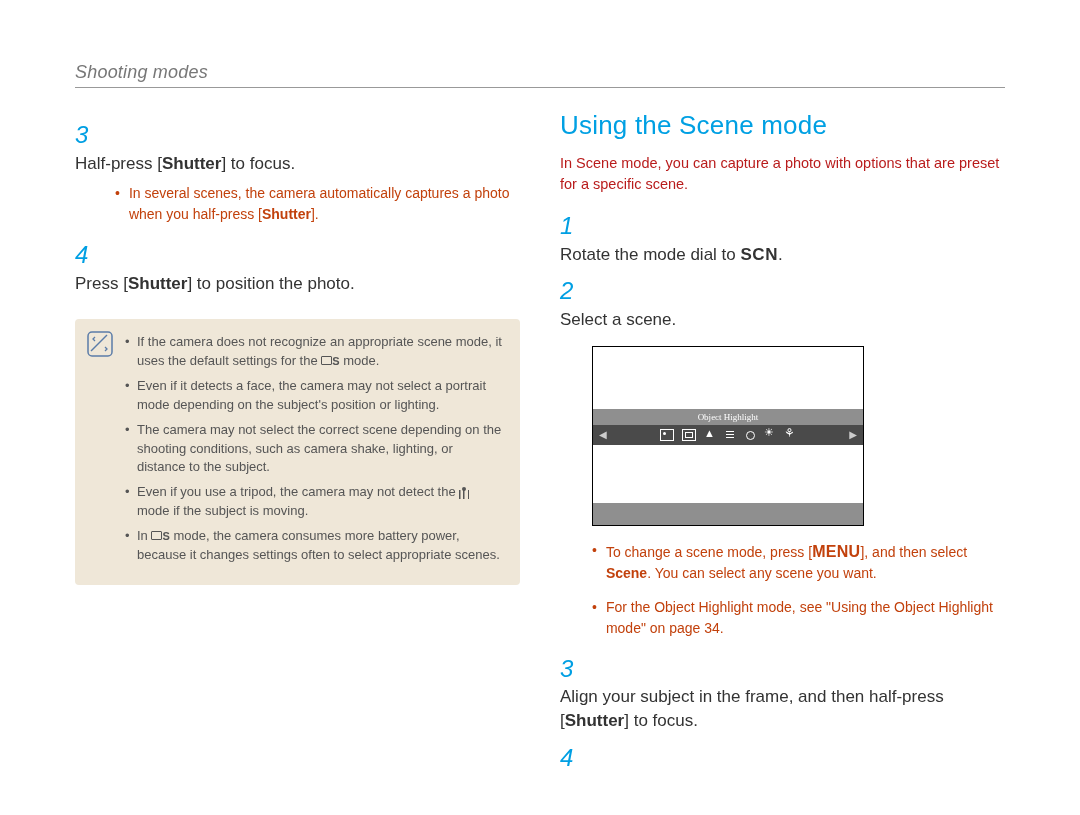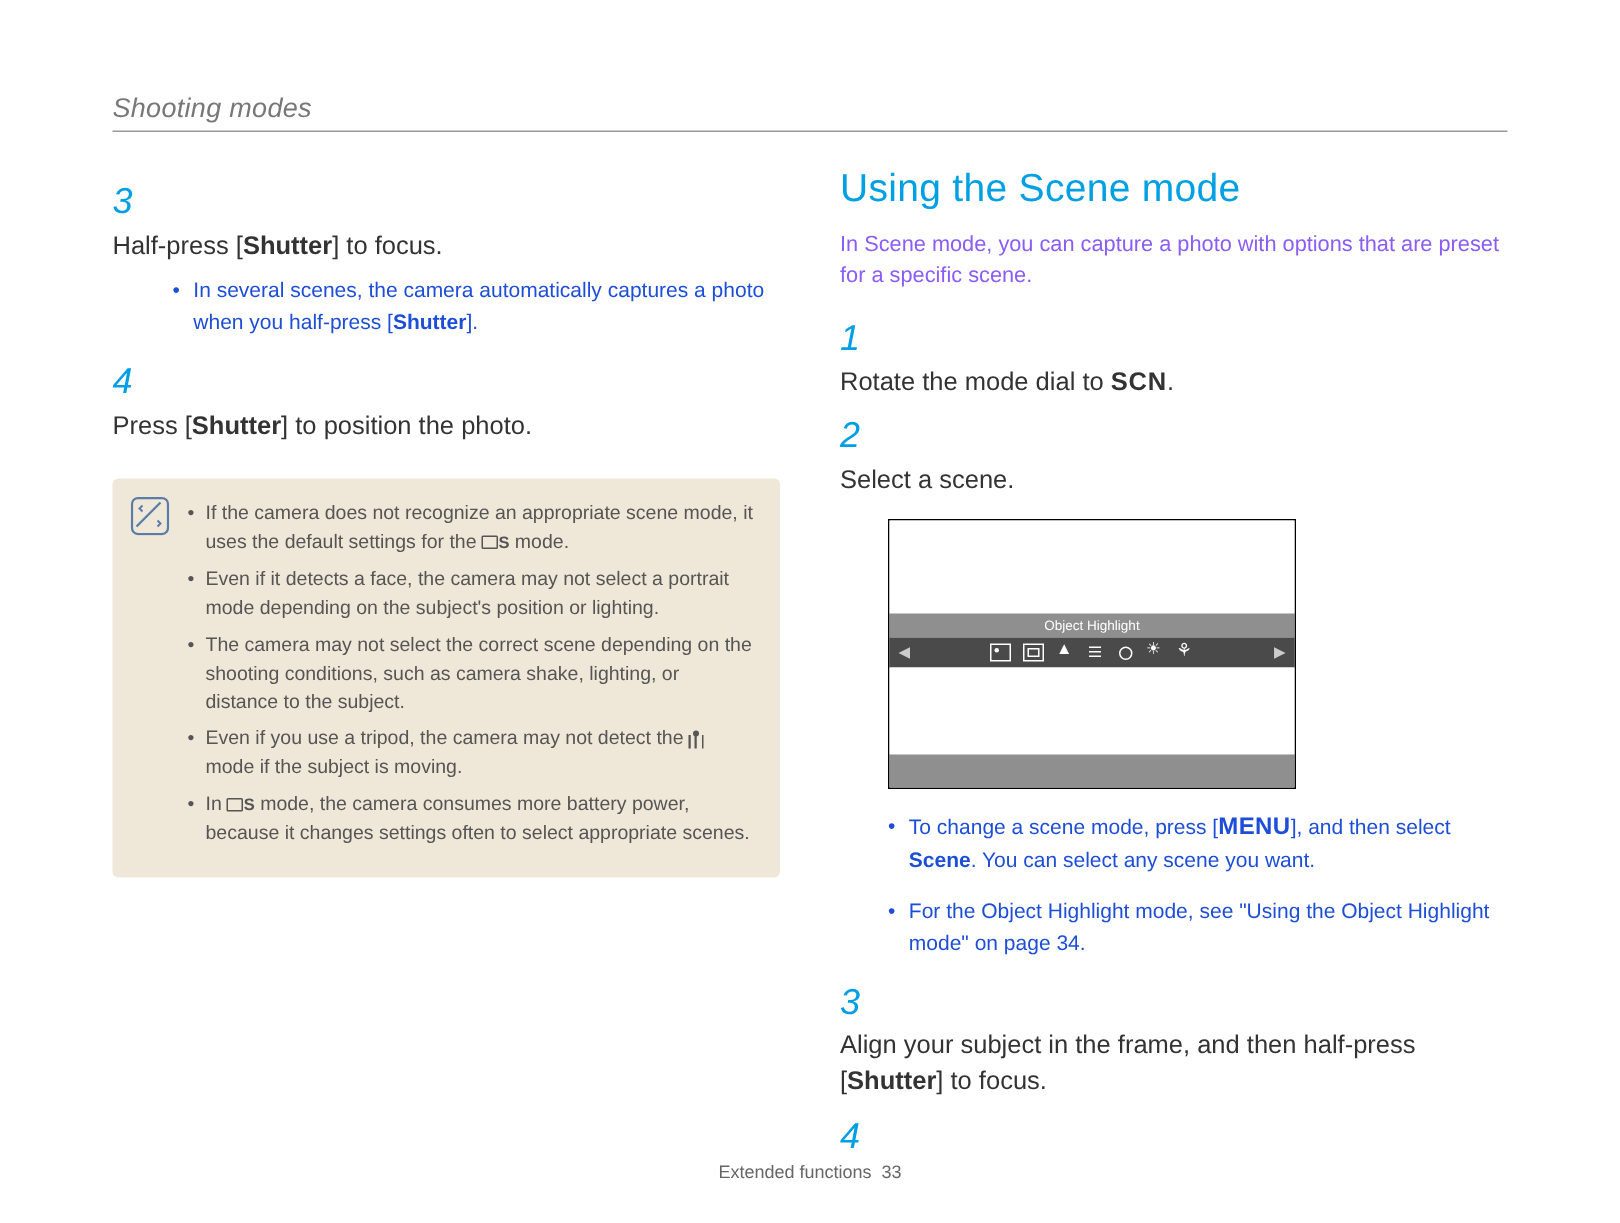--- a/index.html
+++ b/index.html
@@ -55,21 +55,21 @@
   }
   .step .txt {
     display: inline-block;
     width: calc(100% - 26px);
     vertical-align: top;
   }
   .bold { font-weight: bold; }
   .substep {
     margin: 6px 0 14px 40px;
     font-size: 14px;
-    color: #1d4ed8;
+    color: #c2410c;
     line-height: 1.45;
   }
   .substep .bullet {
     display: inline-block;
     width: 10px;
     vertical-align: top;
   }
   .substep .stxt {
     display: inline-block;
     width: calc(100% - 14px);
@@ -103,35 +103,36 @@
   .notice li .t { flex: 1; }
   .scn-title {
     font-size: 26px;
     color: #00a0e3;
     font-weight: 300;
     margin: 0 0 6px 0;
     letter-spacing: 0.2px;
   }
   .scn-intro {
     font-size: 14.5px;
-    color: #8b5cf6;
+    color: #b91c1c;
     line-height: 1.45;
     margin-bottom: 14px;
     margin-top: 12px;
   }
   .scn-inline {
     font-family: Arial, sans-serif;
     font-weight: bold;
     letter-spacing: 0.5px;
   }
   .screen {
     margin: 14px 0 14px 32px;
     width: 270px;
     border: 1px solid #000;
     background: #fff;
+    font-family: Liberation Serif, serif;
   }
   .screen-top { height: 62px; background: #fff; }
   .screen-ohl {
     background: #8f8f8f;
     color: #fff;
     font-size: 9px;
     text-align: center;
     padding: 3px 0;
   }
   .screen-icons {
@@ -335,17 +336,14 @@
       </div>
 
       <div class="step">
         <span class="num">4</span>
         
       </div>
 
     </div>
   </div>
 
-  <div class="footer">
-    <span>Extended functions</span>&nbsp;&nbsp;<span>33</span>
-  </div>
 
 </div>
 
 </body></html>

